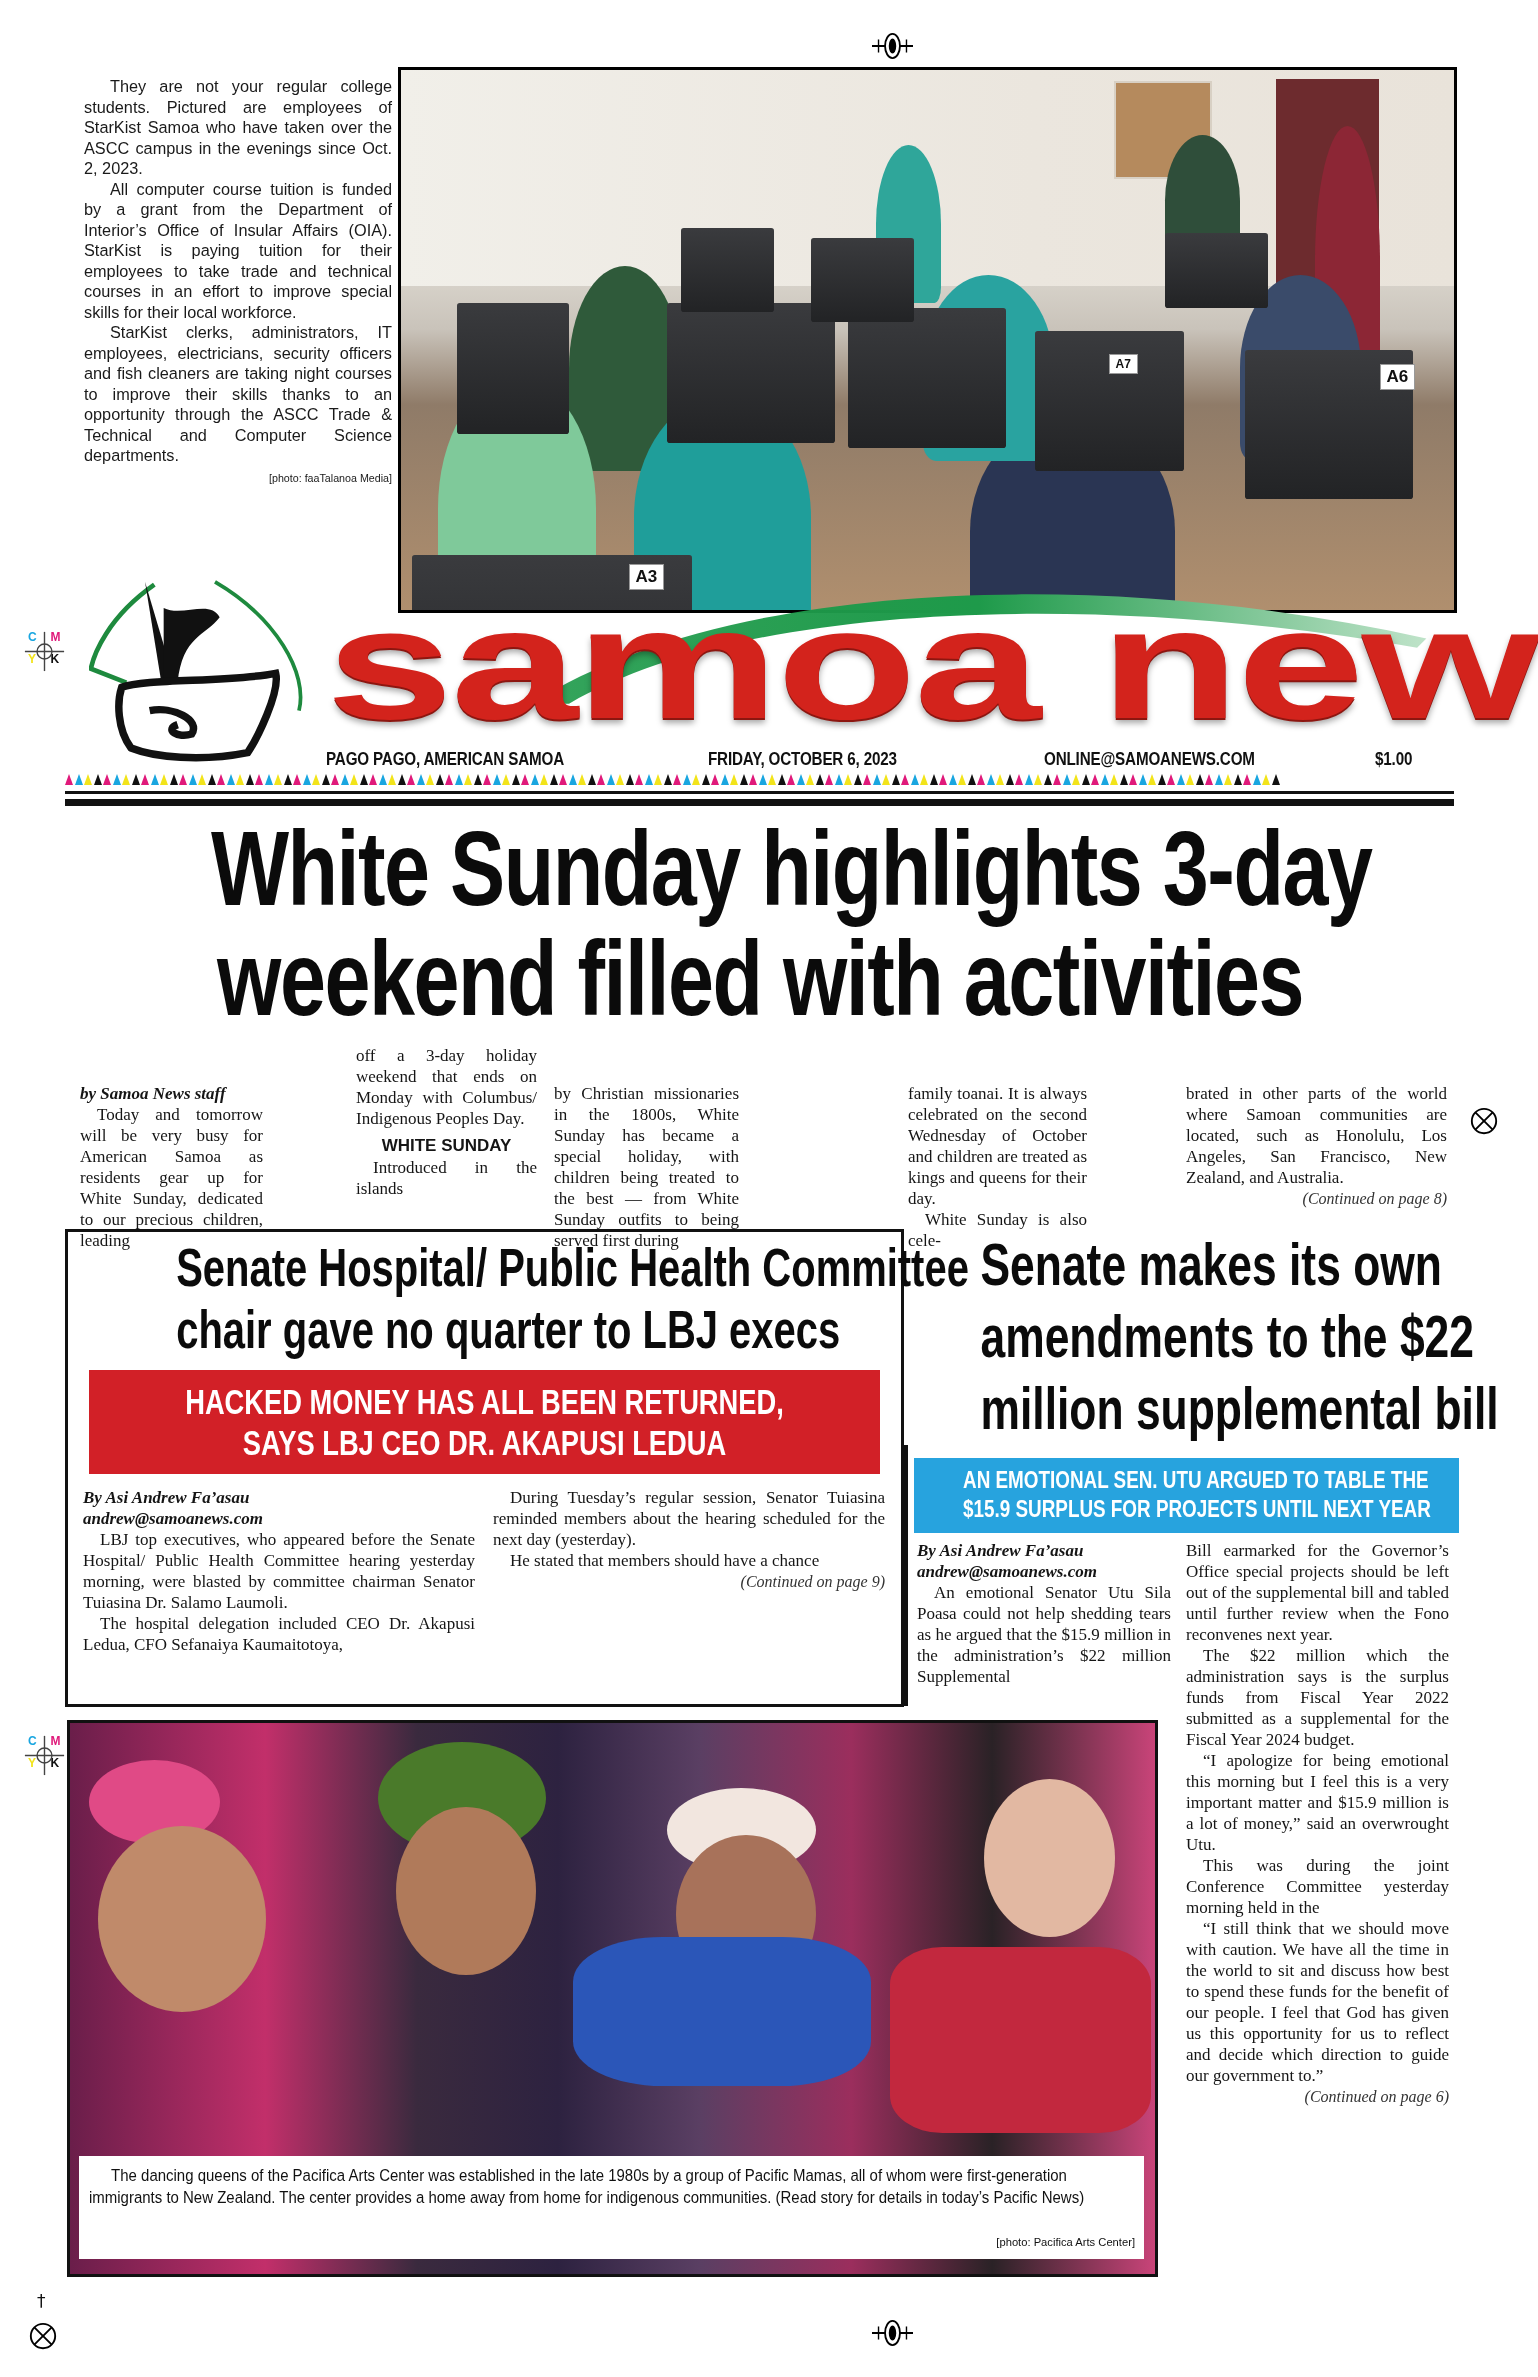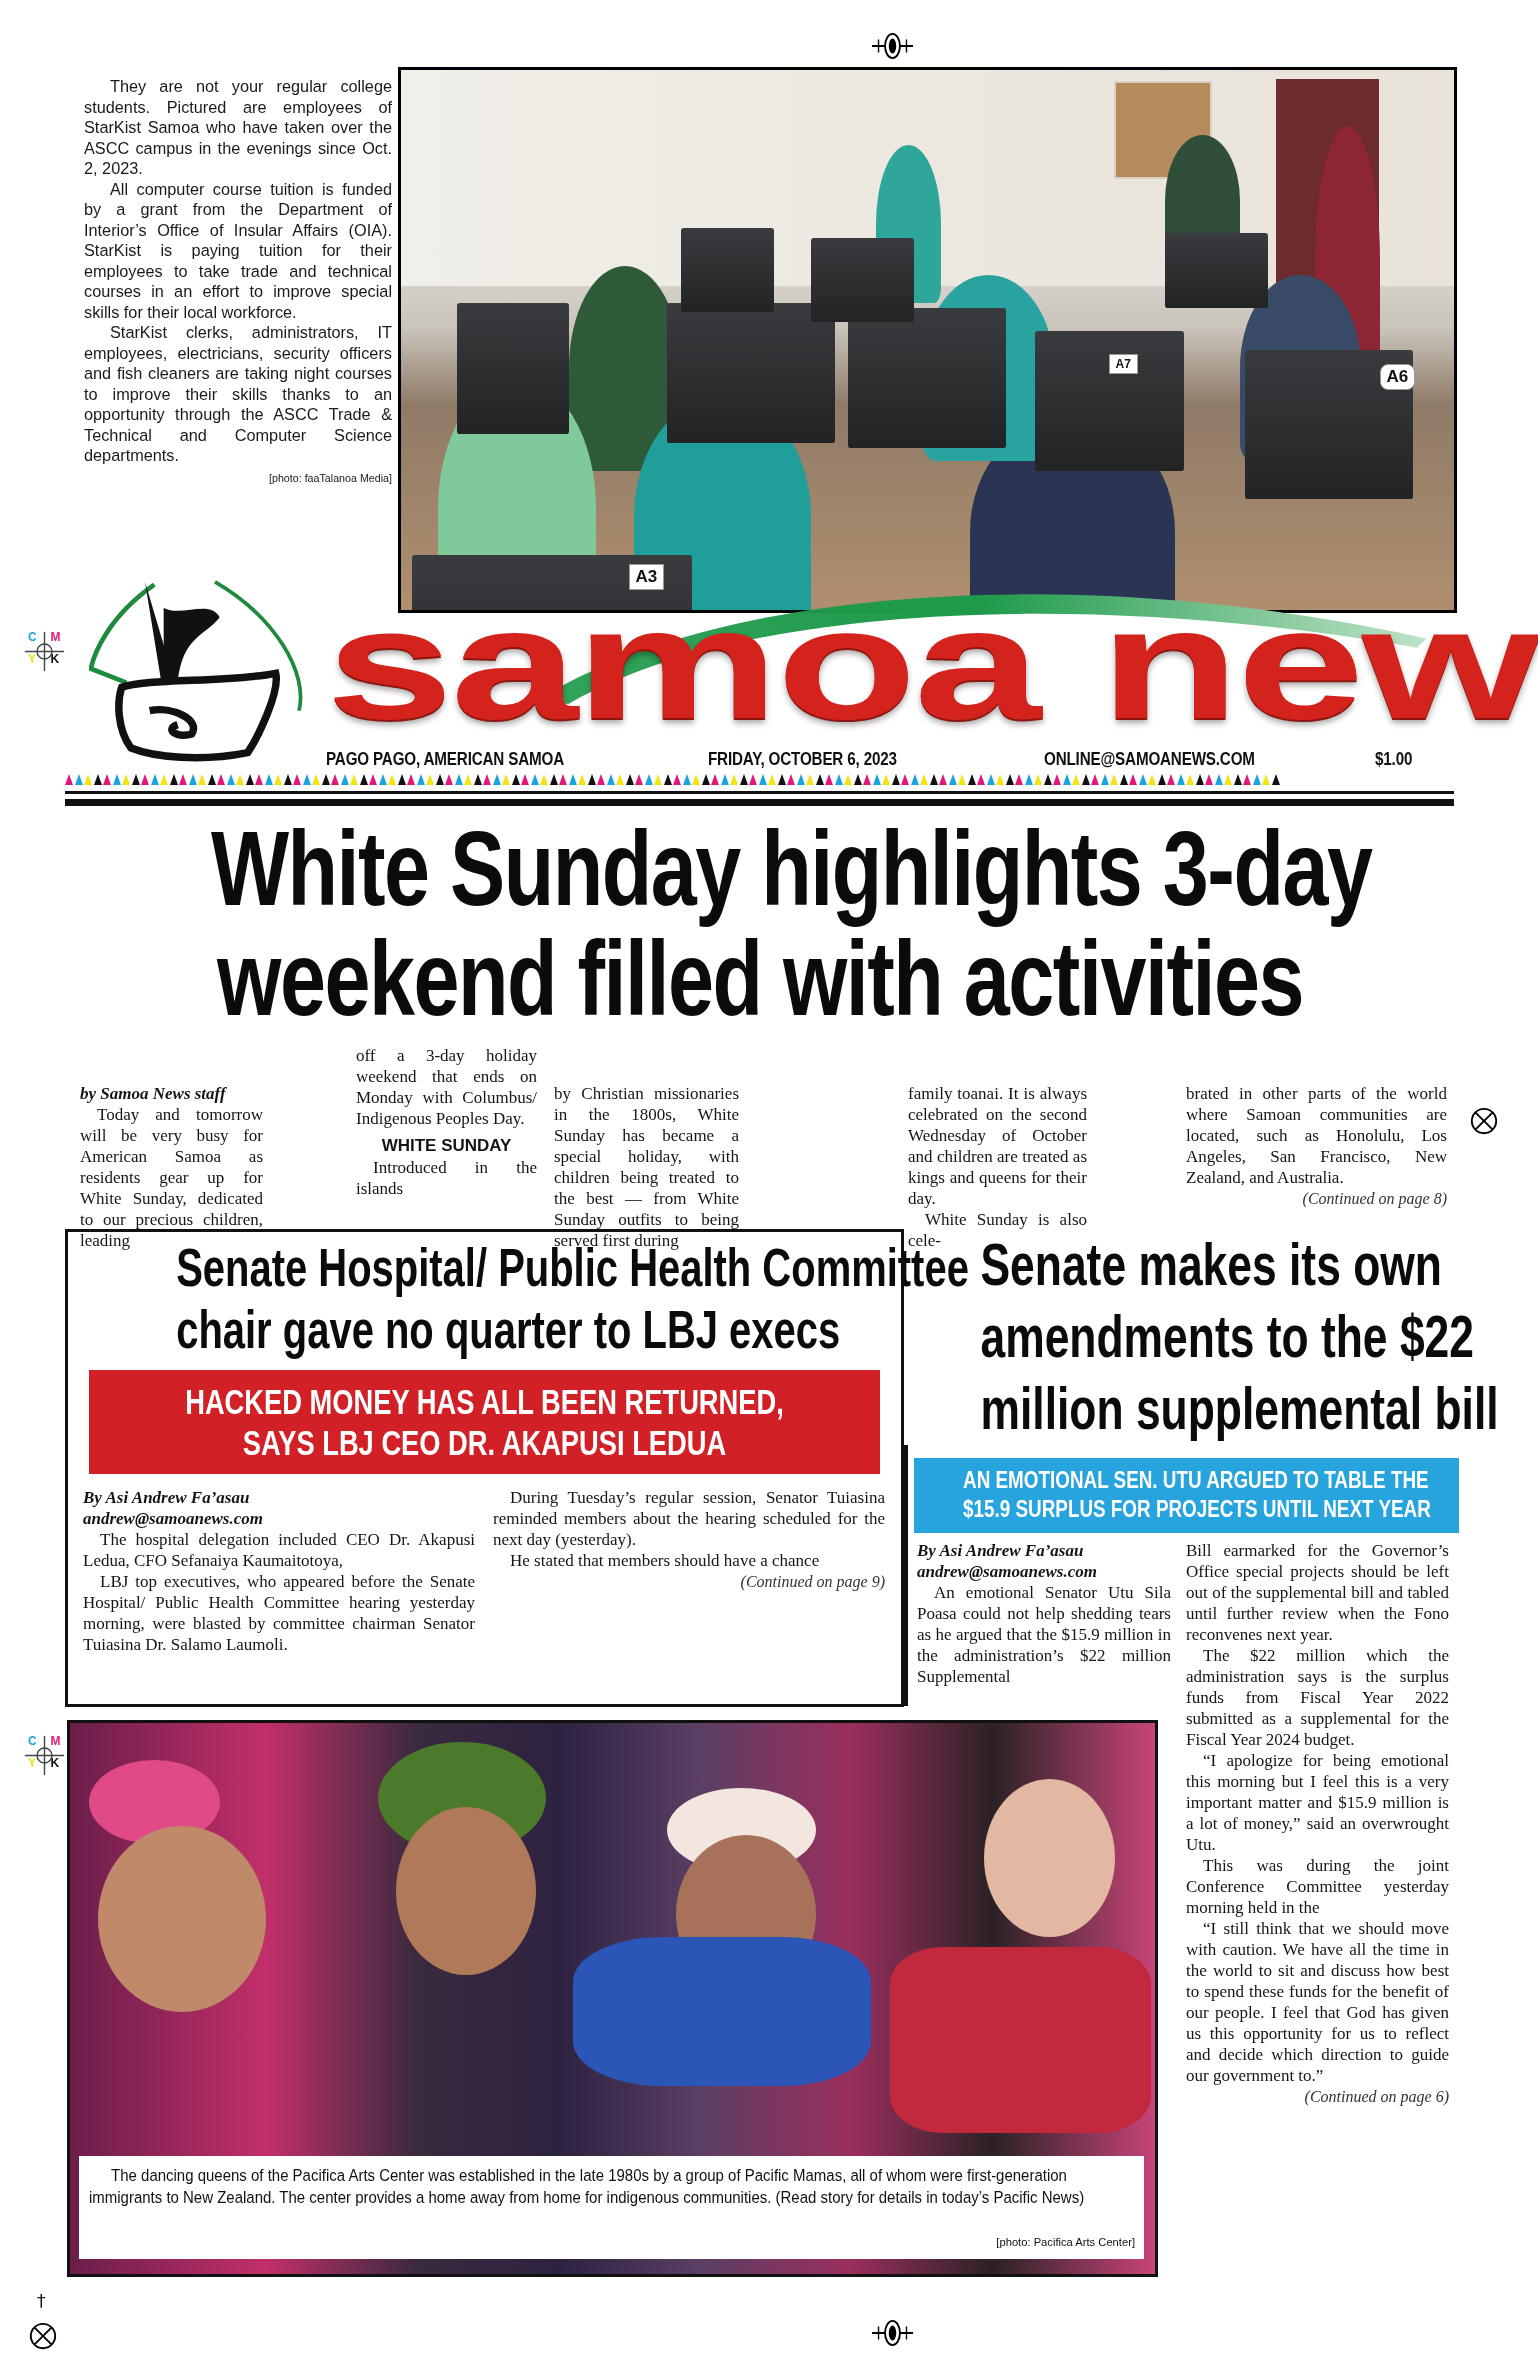--- a/index.html
+++ b/index.html
@@ -172,21 +172,21 @@
   <div class="monitor" style="left:266px;top:233px;width:168px;height:140px;"></div>
   <div class="monitor" style="left:447px;top:238px;width:158px;height:140px;"></div>
   <div class="monitor" style="left:844px;top:280px;width:168px;height:149px;"></div>
   <div class="monitor" style="left:634px;top:261px;width:149px;height:140px;"></div>
   <div class="monitor" style="left:56px;top:233px;width:112px;height:131px;"></div>
   <div class="monitor" style="left:280px;top:158px;width:93px;height:84px;"></div>
   <div class="monitor" style="left:410px;top:168px;width:103px;height:84px;"></div>
   <div class="monitor" style="left:764px;top:163px;width:103px;height:75px;"></div>
   <div class="label-tag" style="left:228px;top:494px;">A3</div>
 
-  <div class="label-tag" style="left:979px;top:294px;border-radius:8px;">A6</div>
+  <div class="label-tag" style="left:979px;top:294px;">A6</div>
   <div class="label-tag" style="left:708px;top:284px;font-size:12px;">A7</div>
 </div>
 
 <svg class="abs mast-swoosh" viewBox="0 0 1160 140">
   <defs>
       <linearGradient id="sw" x1="0" x2="1">
         <stop offset="0" stop-color="#1e9a4a" stop-opacity="0.9"></stop>
         <stop offset="0.5" stop-color="#1e9a4a"></stop>
         <stop offset="1" stop-color="#bfe3c9"></stop>
       </linearGradient>
@@ -378,22 +378,22 @@
     <span class="ln">Senate Hospital/ Public Health Committee</span>
     <span class="ln">chair gave no quarter to LBJ execs</span>
   </div>
   <div class="red-banner">
     <span class="ln">HACKED   MONEY HAS ALL BEEN RETURNED,</span>
     <span class="ln">SAYS LBJ CEO DR. AKAPUSI LEDUA</span>
   </div>
   <div class="col" style="left:15px; top:255px; width:392px;">
     <p class="byline noind">By Asi Andrew Fa’asau</p>
     <p class="byline noind">andrew@samoanews.com</p>
+    <p>LBJ top executives, who appeared before the Senate Hospital/ Public Health Committee hearing yesterday morning, were blasted by committee chairman Senator Tuiasina Dr. Salamo Laumoli.</p>
     <p>The hospital delegation included CEO Dr. Akapusi Ledua, CFO Sefanaiya Kaumaitotoya,</p>
-    <p>LBJ top executives, who appeared before the Senate Hospital/ Public Health Committee hearing yesterday morning, were blasted by committee chairman Senator Tuiasina Dr. Salamo Laumoli.</p>
   </div>
   <div class="col" style="left:425px; top:255px; width:392px;">
     <p>During Tuesday’s regular session, Senator Tuiasina reminded members about the hearing scheduled for the next day (yesterday).</p>
     <p>He stated that members should have a chance</p>
     <span class="contd">(Continued on page 9)</span>
   </div>
 </div>
 
 <div class="abs senate-head">
   <span class="ln">Senate makes its own</span>

